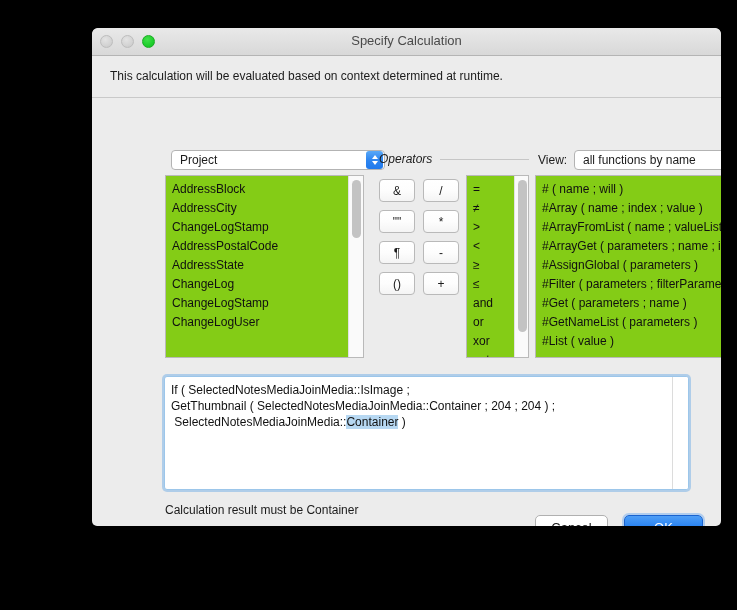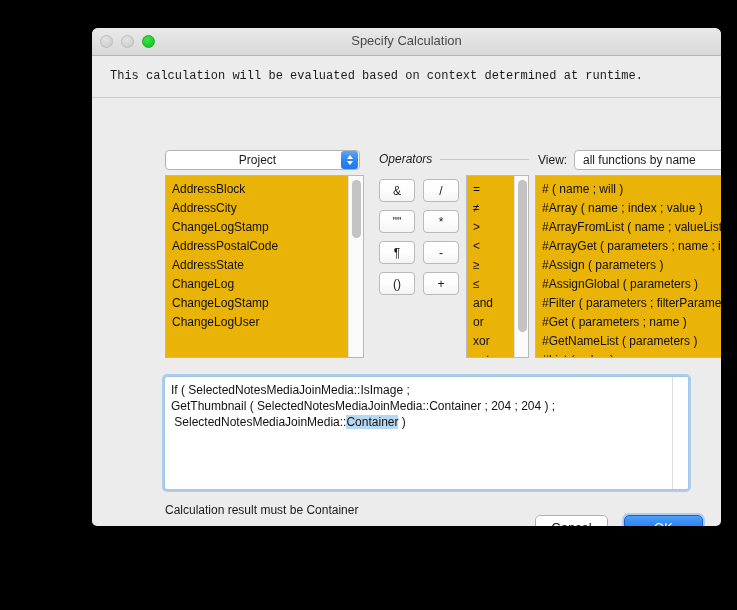--- a/index.html
+++ b/index.html
@@ -58,21 +58,20 @@
   }
 
   
   #body { position: relative; height: 470px; }
 
   #intro {
     position: absolute;
     left: 18px; top: 13px;
     font-size: 12px;
     color: #1b1b1b;
-    font-family: Liberation Mono, monospace;
   }
   #intro-rule {
     position: absolute;
     left: 0; right: 0; top: 41px;
     height: 1px;
     background: #c9c9c9;
   }
 
   
   .popup {
@@ -111,21 +110,21 @@
   }
   .popup .stepper::before {
     top: 4px;
     border-bottom: 4px solid #ffffff;
   }
   .popup .stepper::after {
     bottom: 4px;
     border-top: 4px solid #ffffff;
   }
 
-  #popup-context { left: 73px; top: 94px; width: 195px; text-align: center; }
+  #popup-context { left: 79px; top: 94px; width: 214px; }
   #popup-view    { left: 482px; top: 94px; width: 175px; }
 
   #view-label {
     position: absolute;
     left: 446px; top: 97px;
     font-size: 12px;
     color: #1b1b1b;
   }
 
   
@@ -138,21 +137,21 @@
   #operators-head .lbl { font-size: 12px; color: #1b1b1b; }
   #operators-head .rule {
     flex: 1; height: 1px;
     background: #c6c6c6;
     margin-left: 8px;
   }
 
   
   .listbox {
     position: absolute;
-    background: #eab308;
+    background: #84cc16;
     border: 1px solid #b9b9b9;
     overflow: hidden;
   }
   .listbox .rows {
     position: absolute;
     left: 0; top: 0; right: 15px; bottom: 0;
     padding: 4px 0 0 0;
   }
   .listbox .row {
     font-size: 12px;
@@ -354,21 +353,20 @@
       <span class="pval">all functions by name</span>
 
     </div>
 
     <div class="listbox" id="funcs-list">
       <div class="rows">
         <div class="row"># ( name ; will )</div>
         <div class="row">#Array ( name ; index ; value )</div>
         <div class="row">#ArrayFromList ( name ; valueList )</div>
         <div class="row">#ArrayGet ( parameters ; name ; index )</div>
-        <div class="row">#Assign ( parameters )</div>
         <div class="row">#AssignGlobal ( parameters )</div>
         <div class="row">#Filter ( parameters ; filterParameters )</div>
         <div class="row">#Get ( parameters ; name )</div>
         <div class="row">#GetNameList ( parameters )</div>
         <div class="row">#List ( value )</div>
       </div>
 
     </div>
 
     <div id="formula-wrap">

